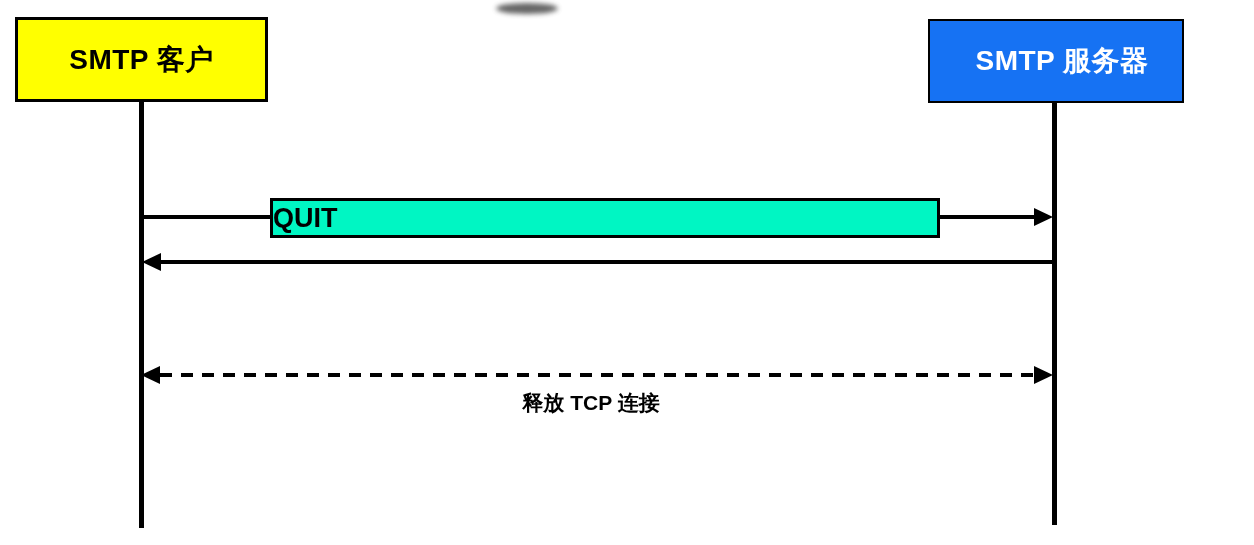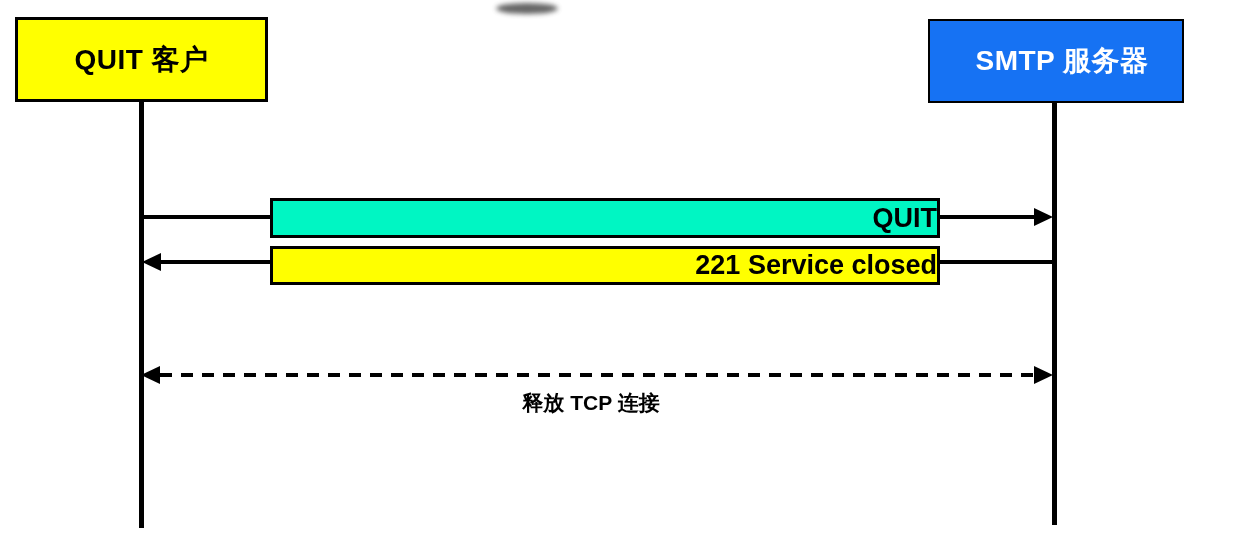--- a/index.html
+++ b/index.html
@@ -73,21 +73,21 @@
   }
   .msg1-arrow { left: 1034px; top: 208px; }
   .msg2-arrow { left: 142px;  top: 253px; }
   .msg-box {
     position: absolute;
     left: 270px;
     width: 670px;
     border: 3px solid #000000;
     display: flex;
     align-items: center;
-    justify-content: flex-end;
+    justify-content: flex-start;
     font-size: 27px;
     font-weight: 700;
     color: #000000;
     z-index: 2;
   }
   .msg-box.quit  { top: 198px; height: 40px; }
   .msg-box.reply { top: 246px; height: 39px; }
   .dashed-line {
     position: absolute;
     left: 160px; top: 373px;
@@ -109,41 +109,38 @@
   }
 </style>
 </head>
 <body>
 
 <div class="canvas">
 
   <div class="smudge"></div>
 
   <div class="actor client" style="background-color: rgb(255, 255, 0);">
-    <span>QUIT 客户</span>
+    <span>SMTP 客户</span>
   </div>
 
   <div class="actor server" style="background-color: rgb(22, 114, 243);">
     <span>SMTP 服务器</span>
   </div>
 
   <div class="lifeline client"></div>
   <div class="lifeline server"></div>
 
 
   <div class="msg-line msg1-line"></div>
   <div class="arrowhead arrow-right msg1-arrow"></div>
   <div class="msg-box quit" style="background-color: rgb(0, 246, 195);">
     <span>QUIT</span>
   </div>
 
   <div class="msg-line msg2-line"></div>
   <div class="arrowhead arrow-left msg2-arrow"></div>
-  <div class="msg-box reply" style="background-color: rgb(255, 255, 0);">
-    <span>221 Service closed</span>
-  </div>
 
   <div class="dashed-line"></div>
   <div class="arrowhead arrow-left dash-arrow-left"></div>
   <div class="arrowhead arrow-right dash-arrow-right"></div>
   <div class="release-label">释放 TCP 连接</div>
 
 </div>
 
 </body></html>

